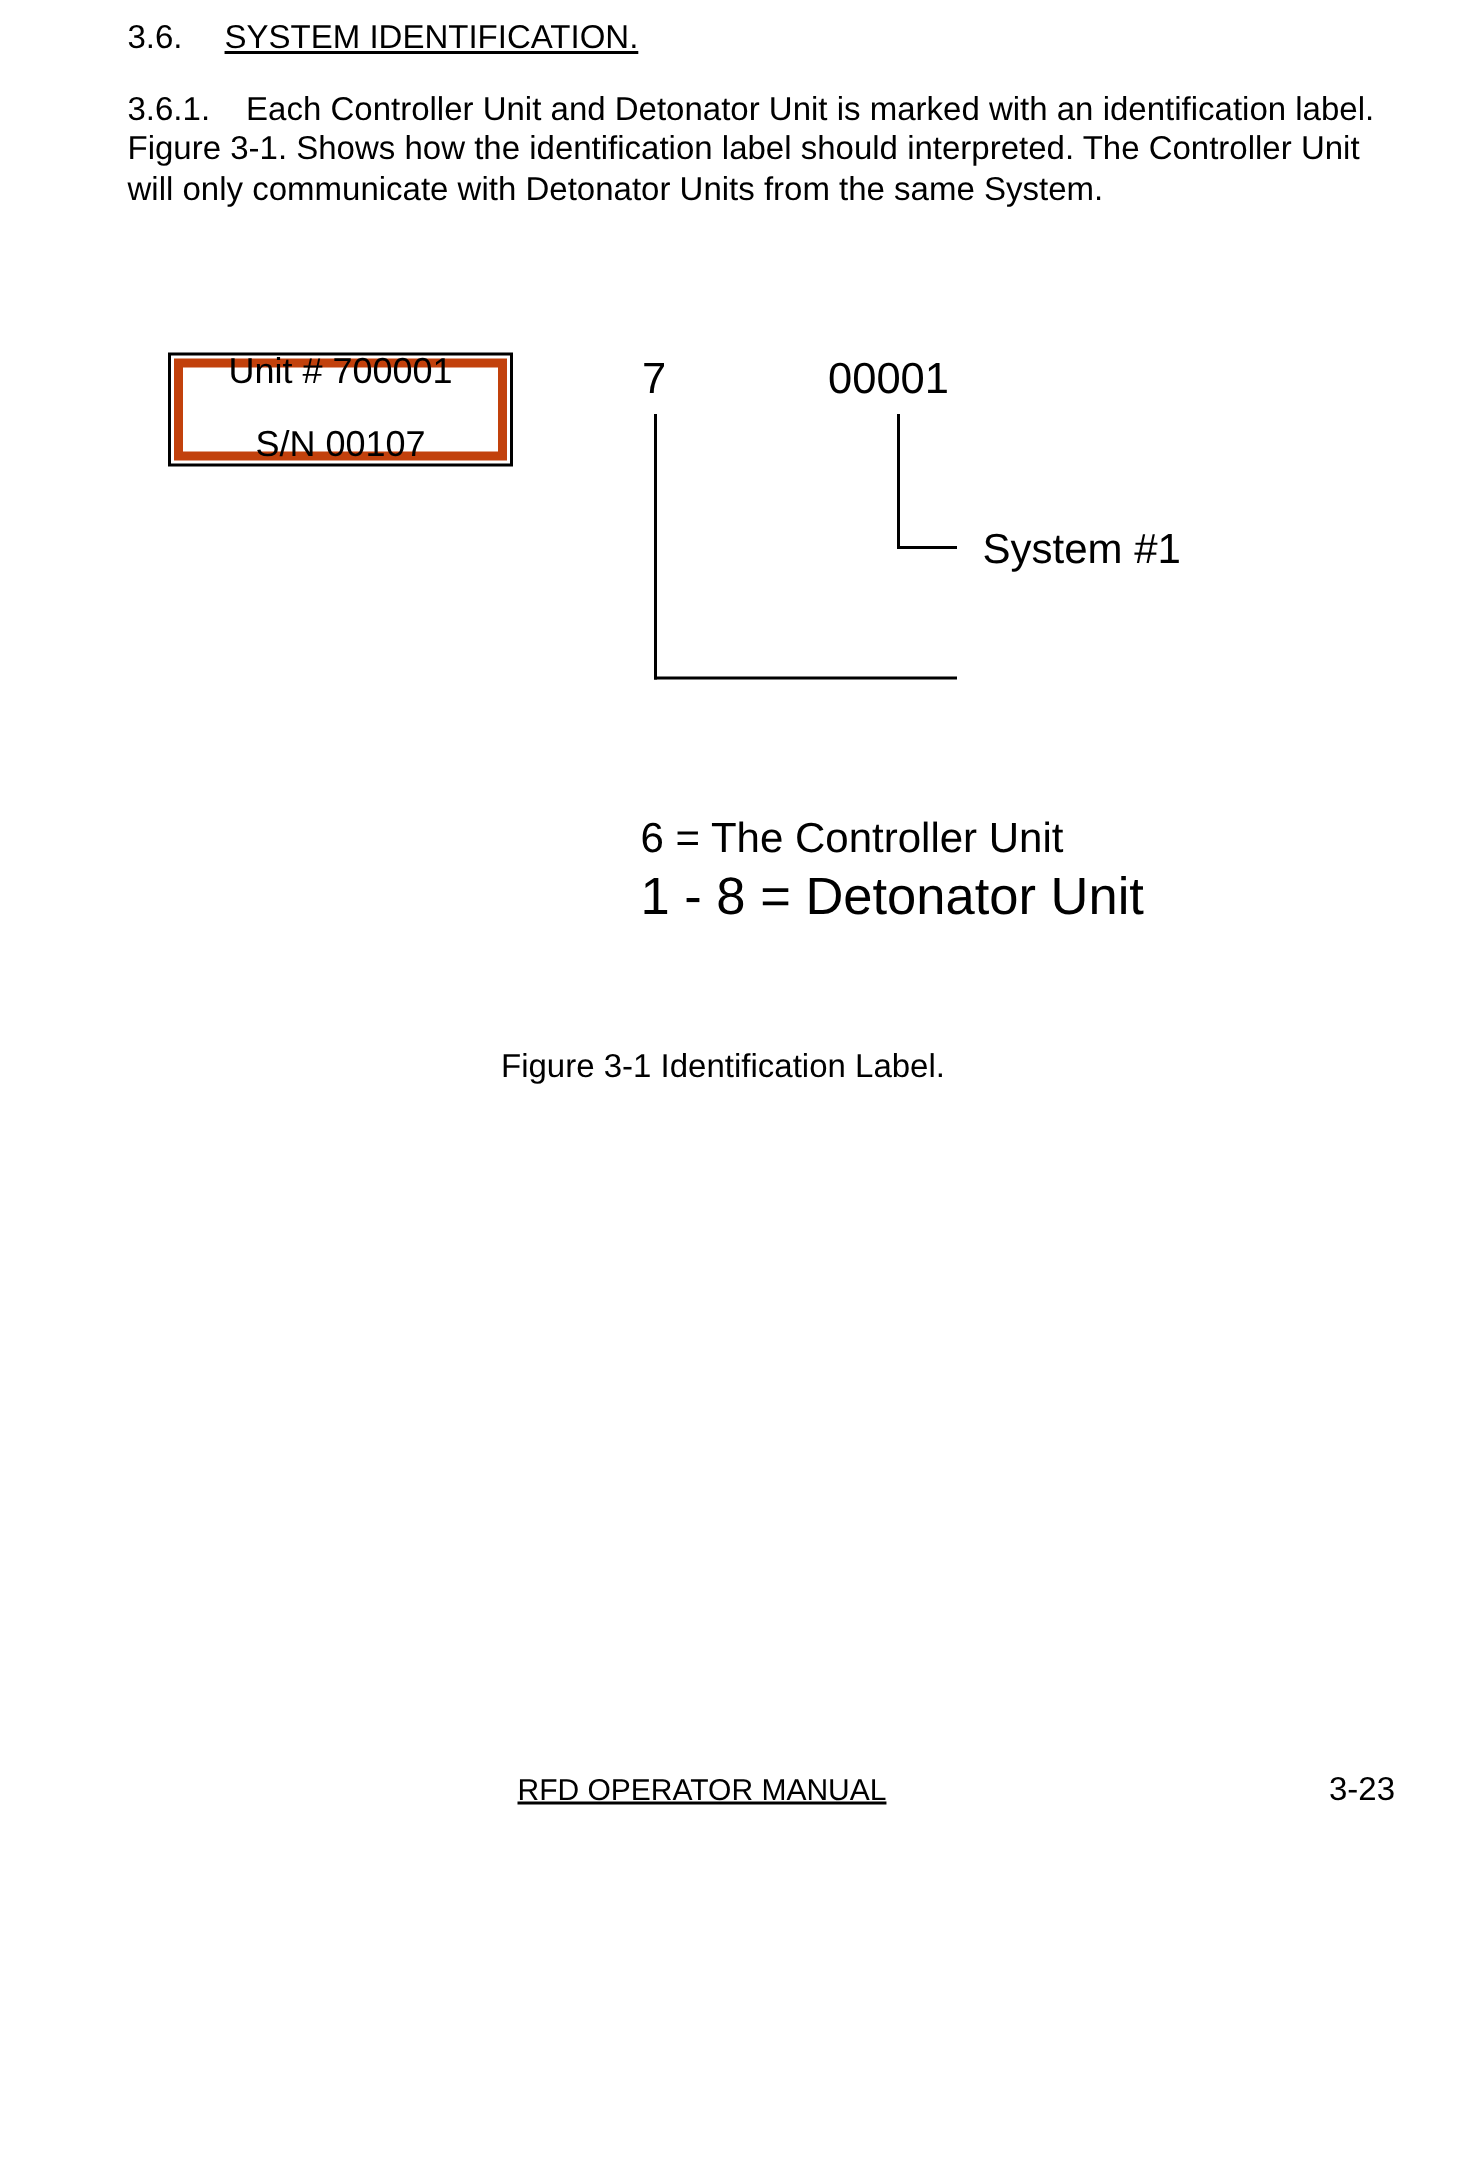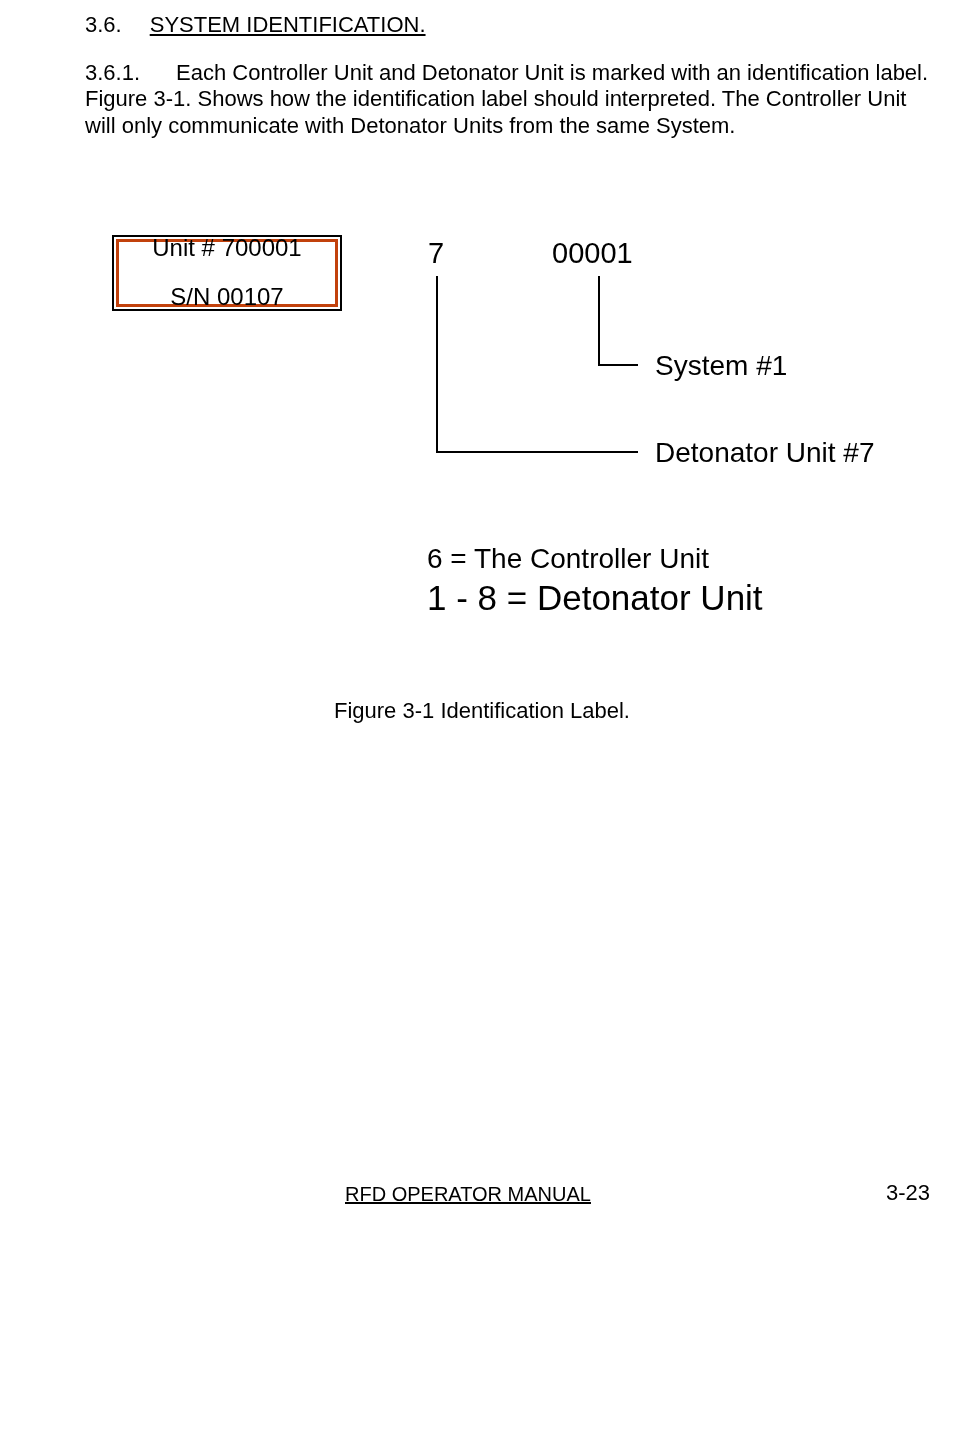--- a/index.html
+++ b/index.html
@@ -31,36 +31,36 @@
   .body-para {
     position: absolute;
     left: 85px;
     top: 60px;
     width: 850px;
     font-size: 22px;
     line-height: 1.2;
   }
   .body-para .pnum {
     display: inline-block;
-    margin-right: 36px;
+    margin-right: 24px;
   }
   .label-box-outer {
     position: absolute;
     left: 112px;
     top: 235px;
     width: 230px;
     height: 76px;
     border: 2px solid #000;
     padding: 2px;
     box-sizing: border-box;
   }
   .label-box-inner {
     width: 100%;
     height: 100%;
-    border: 3px solid #c2410c;
+    border: 6px solid #c2410c;
     box-sizing: border-box;
     display: flex;
     flex-direction: column;
     align-items: center;
     justify-content: center;
     font-size: 24px;
     line-height: 1.2;
     gap: 20px;
   }
   .breakdown-7 {
@@ -175,21 +175,20 @@
 
   <div class="breakdown-7">7</div>
   <div class="breakdown-00001">00001</div>
 
   <div class="line-sys-v"></div>
   <div class="line-sys-h"></div>
   <div class="label-system">System #1</div>
 
   <div class="line-det-v"></div>
   <div class="line-det-h"></div>
-  <div class="label-detunit">Detonator Unit #7</div>
 
   <div class="legend-0">6 = The Controller Unit</div>
   <div class="legend-1">1 - 8 = Detonator Unit</div>
 
   <div class="figure-caption">Figure 3-1 Identification Label.</div>
 
   <div class="footer-left">RFD OPERATOR MANUAL</div>
   <div class="footer-right">3-23</div>
 
 </div>

